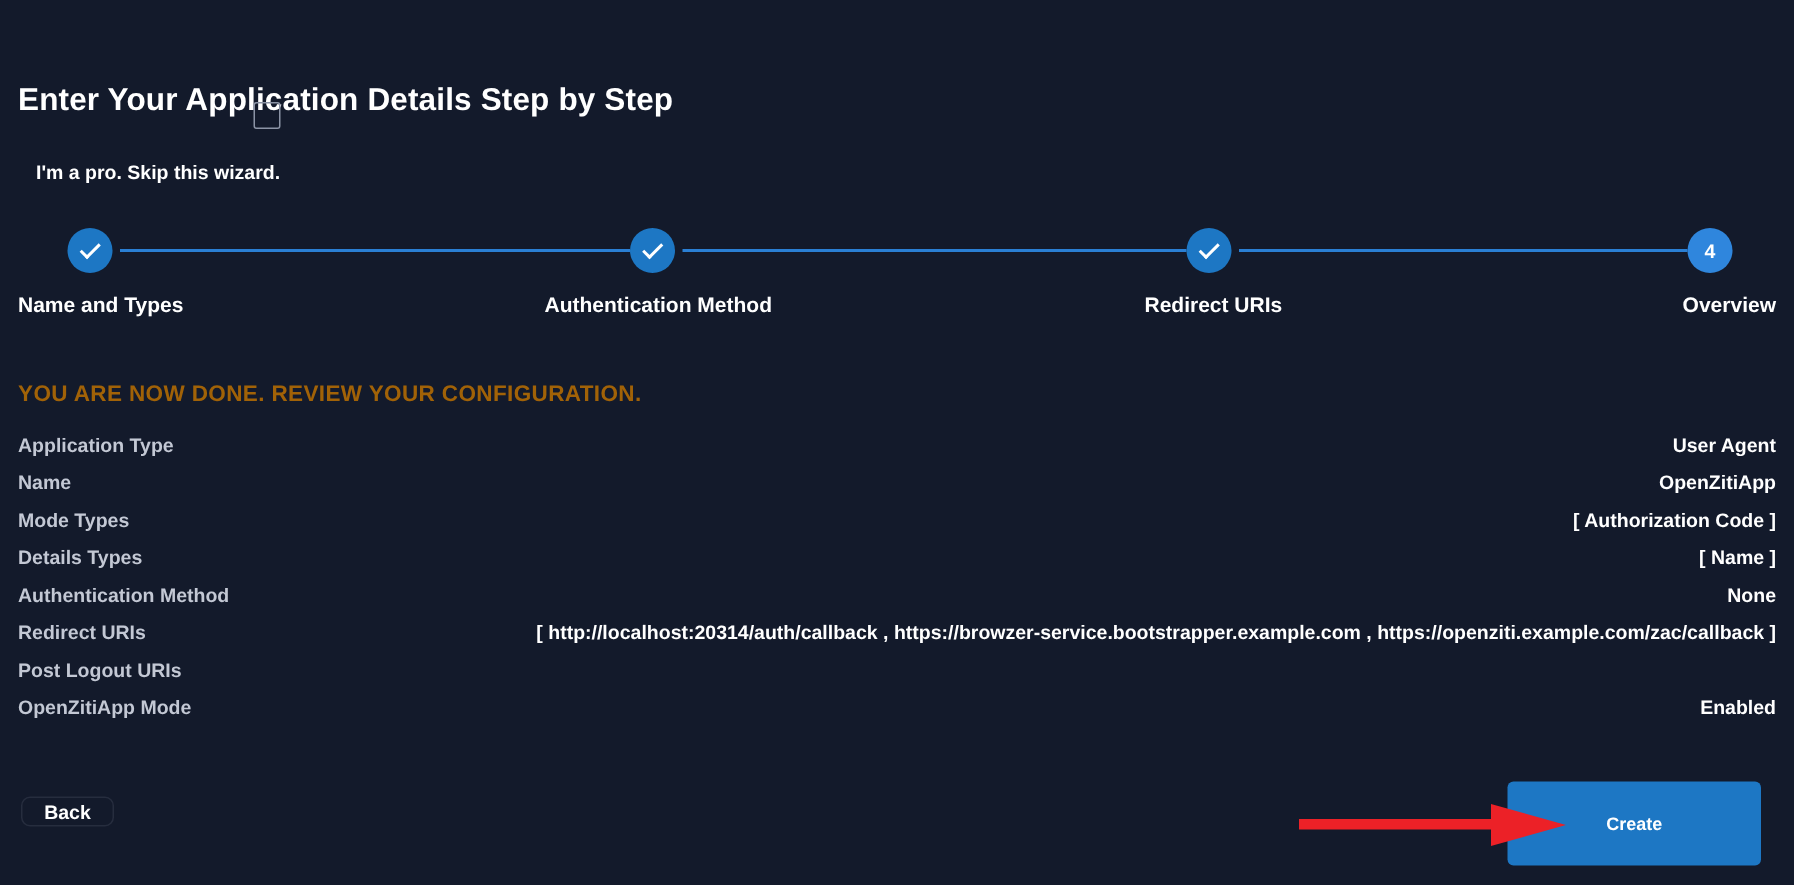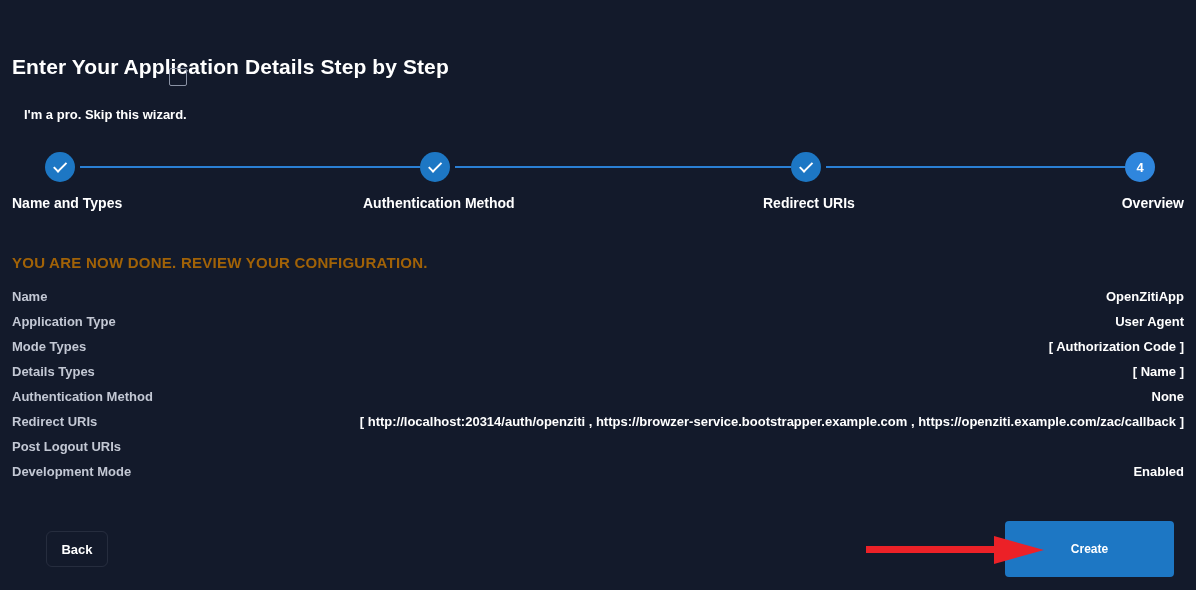--- a/index.html
+++ b/index.html
@@ -163,30 +163,29 @@
     flex: 1 1 auto;
     overflow: hidden;
   }
 
   
   .btn-back {
     position: absolute;
     left: 14px;
     top: 531px;
     width: 62px;
-    height: 36px;
+    height: 20px;
     border: 1px solid #39405180;
     border-radius: 6px;
     background: transparent;
     color: #ffffff;
     font-family: "Liberation Sans", sans-serif;
     font-size: 13px;
     font-weight: 700;
     cursor: pointer;
-    margin-left: 32px;
   }
   .btn-create {
     position: absolute;
     left: 1005px;
     top: 521px;
     width: 169px;
     height: 56px;
     border: none;
     border-radius: 4px;
     background: #1d77c4;
@@ -243,49 +242,49 @@
       <div class="step-label" style="left:363px;">Authentication Method</div>
       <div class="step-label" style="left:763px;">Redirect URIs</div>
       <div class="step-label" style="right:12px;">Overview</div>
     </div>
   </div>
 
   <div class="review-heading">YOU ARE NOW DONE. REVIEW YOUR CONFIGURATION.</div>
 
   <div class="summary">
     <div class="summary-row">
+      <span class="summary-label">Application Type</span>
+      <span class="summary-value">User Agent</span>
+    </div>
+    <div class="summary-row">
       <span class="summary-label">Name</span>
       <span class="summary-value">OpenZitiApp</span>
     </div>
     <div class="summary-row">
-      <span class="summary-label">Application Type</span>
-      <span class="summary-value">User Agent</span>
-    </div>
-    <div class="summary-row">
       <span class="summary-label">Mode Types</span>
       <span class="summary-value">[ Authorization Code ]</span>
     </div>
     <div class="summary-row">
       <span class="summary-label">Details Types</span>
       <span class="summary-value">[ Name ]</span>
     </div>
     <div class="summary-row">
       <span class="summary-label">Authentication Method</span>
       <span class="summary-value">None</span>
     </div>
     <div class="summary-row">
       <span class="summary-label">Redirect URIs</span>
-      <span class="summary-value">[ http://localhost:20314/auth/openziti , https://browzer-service.bootstrapper.example.com , https://openziti.example.com/zac/callback ]</span>
+      <span class="summary-value">[ http://localhost:20314/auth/callback , https://browzer-service.bootstrapper.example.com , https://openziti.example.com/zac/callback ]</span>
     </div>
     <div class="summary-row">
       <span class="summary-label">Post Logout URIs</span>
       <span class="summary-value"></span>
     </div>
     <div class="summary-row">
-      <span class="summary-label">Development Mode</span>
+      <span class="summary-label">OpenZitiApp Mode</span>
       <span class="summary-value">Enabled</span>
     </div>
   </div>
 
   <button class="btn-back">Back</button>
   <button class="btn-create">Create</button>
 
   <svg class="arrow-annotation" viewBox="0 0 180 32" xmlns="http://www.w3.org/2000/svg">
     <rect x="0" y="12" width="137" height="7" fill="#ec2127"></rect>
     <polygon points="128,2 178,16 128,30" fill="#ec2127"></polygon>

